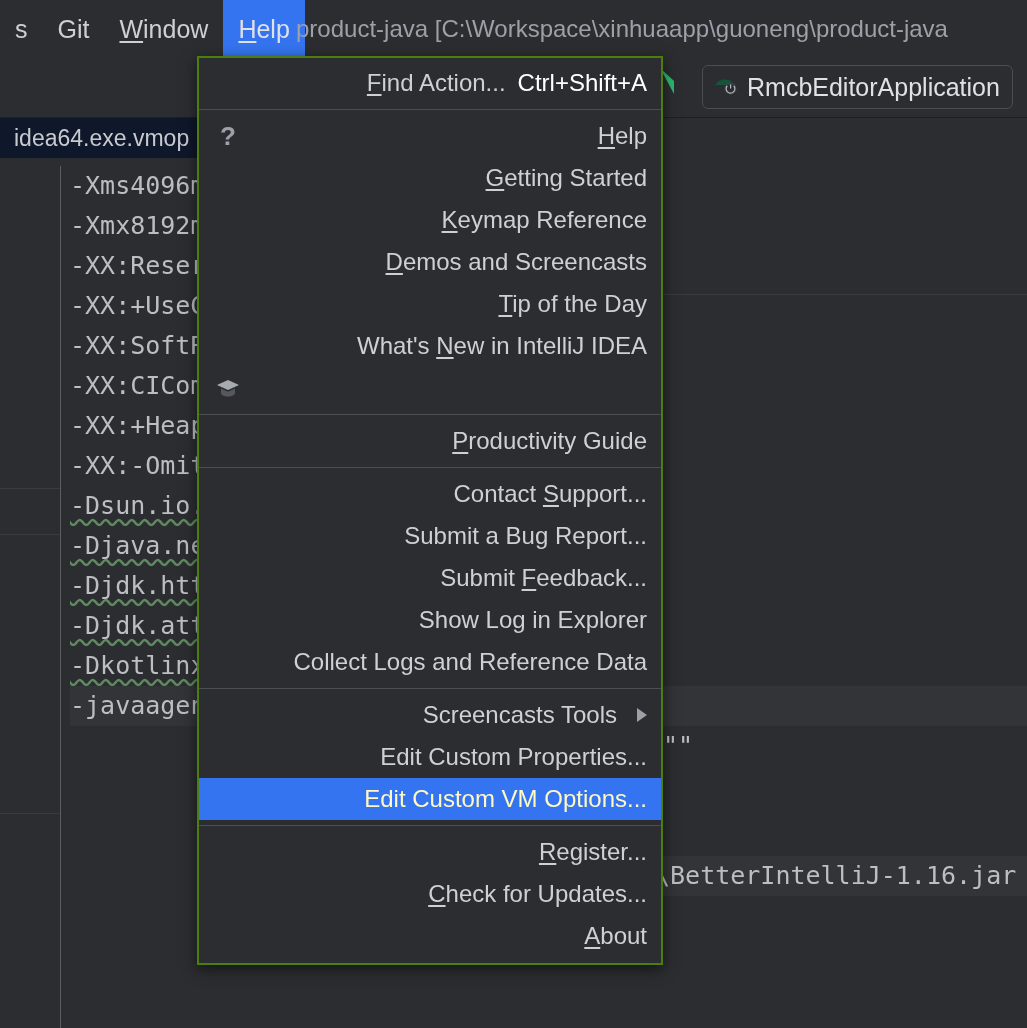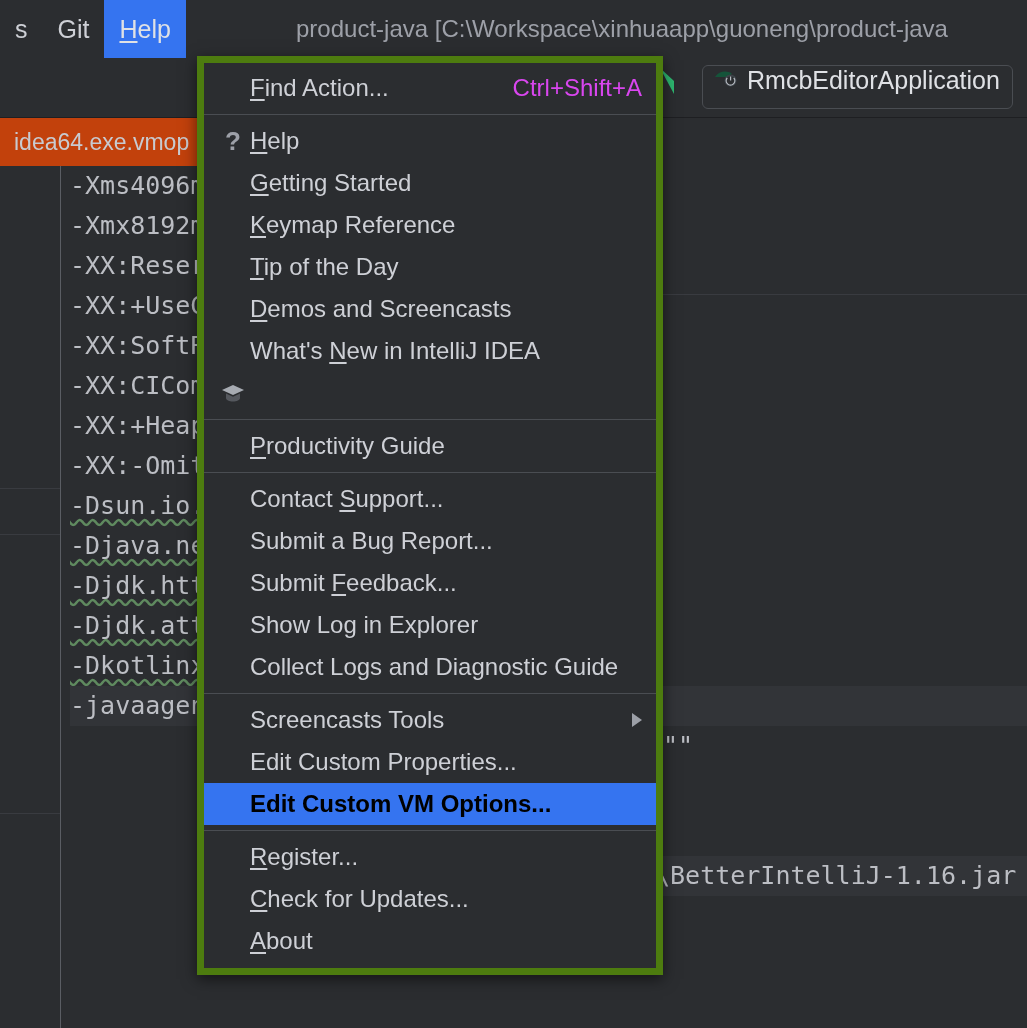--- a/index.html
+++ b/index.html
@@ -65,21 +65,21 @@
     border-bottom: 1px solid #1e1f22;
   }
   #run-config-chip {
     position: absolute;
     left: 702px; top: 65px;
     height: 44px;
     border: 1px solid #4a4d52;
     border-radius: 6px;
     background: #2b2d30;
     display: flex;
-    align-items: flex-start;
+    align-items: center;
     padding: 0 12px 0 10px;
     box-sizing: border-box;
     white-space: nowrap;
   }
   #run-config-chip .label {
     font-size: 25px;
     color: #dfe1e5;
     margin-left: 8px;
   }
   .spring-icon { width: 26px; height: 26px; display:block; }
@@ -93,23 +93,23 @@
   #editor-tabs {
     position: absolute;
     left: 0; top: 118px;
     width: 1027px; height: 48px;
     background: #2b2d30;
     border-bottom: 1px solid #393b40;
   }
   #tab-vmoptions {
     position: absolute;
     left: 0; top: 0;
-    height: 48px;
+    height: 40px;
     width: 197px;
-    background: #c2410c;
+    background: #0f172a;
     display: flex;
     align-items: center;
     padding-left: 14px;
     box-sizing: border-box;
     white-space: nowrap;
     overflow: hidden;
   }
   #tab-vmoptions .tab-label {
     font-size: 23px;
     color: #c8cad0;
@@ -195,25 +195,26 @@
     width: 1027px; height: 67px;
     background: #2b2d30;
   }
 
   
   #help-menu {
     position: absolute;
     left: 197px; top: 56px;
     width: 466px;
     background: #2b2d30;
-    border: 7px solid #4d7c0f;
+    border: 2px solid #4d7c0f;
     box-shadow: 0 4px 14px rgba(0,0,0,0.55);
     padding: 4px 0 6px 0;
     box-sizing: border-box;
     z-index: 50;
+    text-align: right;
   }
   .menu-item {
     position: relative;
     height: 42px;
     display: flex;
     align-items: center;
     padding: 0 14px 0 12px;
     box-sizing: border-box;
     white-space: nowrap;
   }
@@ -225,27 +226,27 @@
     justify-content: center;
     color: #9da0a8;
   }
   .menu-item .mi-label {
     font-size: 24px;
     color: #ced0d6;
     flex: 1 1 auto;
   }
   .menu-item .mi-shortcut {
     font-size: 24px;
-    color: #d946ef;
-    margin-left: 24px;
+    color: #ffffff;
+    margin-left: 12px;
   }
   .menu-item.highlighted {
     background: #3574f0;
   }
-  .menu-item.highlighted .mi-label { color: #000000; font-weight: bold; }
+  .menu-item.highlighted .mi-label { color: #fef9c3; }
   .menu-sep {
     height: 1px;
     background: #4a4d52;
     margin: 5px 0;
   }
   .submenu-arrow {
     width: 0; height: 0;
     border-left: 10px solid #9da0a8;
     border-top: 7px solid transparent;
     border-bottom: 7px solid transparent;
@@ -263,20 +264,23 @@
   }
 </style>
 </head>
 <body>
 
 <div id="ide-root">
 
   <div id="menubar">
     <span class="menubar-item">s</span>
     <span class="menubar-item">Git</span>
+    <span class="menubar-item">
+      <span class="mn-u">W</span><span>indow</span>
+    </span>
     <span class="menubar-item selected">
       <span class="mn-u">H</span><span>elp</span>
     </span>
   </div>
   <div id="window-title">product-java [C:\Workspace\xinhuaapp\guoneng\product-java</div>
 
   <div id="toolbar-strip"></div>
 
   <svg id="green-arrow" viewBox="0 0 18 30">
     <path d="M2 2 L16 15 L16 28 Z" fill="#2eb871"></path>
@@ -349,25 +353,25 @@
     <div class="menu-item">
       <span class="mi-icon"></span>
       <span class="mi-label"><span class="mn-acc">G</span>etting Started</span>
     </div>
     <div class="menu-item">
       <span class="mi-icon"></span>
       <span class="mi-label"><span class="mn-acc">K</span>eymap Reference</span>
     </div>
     <div class="menu-item">
       <span class="mi-icon"></span>
+      <span class="mi-label"><span class="mn-acc">D</span>emos and Screencasts</span>
+    </div>
+    <div class="menu-item">
+      <span class="mi-icon"></span>
       <span class="mi-label"><span class="mn-acc">T</span>ip of the Day</span>
-    </div>
-    <div class="menu-item">
-      <span class="mi-icon"></span>
-      <span class="mi-label"><span class="mn-acc">D</span>emos and Screencasts</span>
     </div>
     <div class="menu-item">
       <span class="mi-icon"></span>
       <span class="mi-label">What's <span class="mn-acc">N</span>ew in IntelliJ IDEA</span>
     </div>
     <div class="menu-item">
       <span class="mi-icon">
         <svg width="24" height="20" viewBox="0 0 24 20">
           <path d="M12 2 L23 7 L12 12 L1 7 Z" fill="#a7abb2"></path>
           <path d="M5 10.5 L5 15 C5 17.2 8.2 18.6 12 18.6 C15.8 18.6 19 17.2 19 15 L19 10.5 L12 13.8 Z" fill="#55585e"></path>
@@ -391,21 +395,21 @@
     <div class="menu-item">
       <span class="mi-icon"></span>
       <span class="mi-label">Submit <span class="mn-acc">F</span>eedback...</span>
     </div>
     <div class="menu-item">
       <span class="mi-icon"></span>
       <span class="mi-label">Show Log in Explorer</span>
     </div>
     <div class="menu-item">
       <span class="mi-icon"></span>
-      <span class="mi-label">Collect Logs and Diagnostic Guide</span>
+      <span class="mi-label">Collect Logs and Reference Data</span>
     </div>
     <div class="menu-sep"></div>
     <div class="menu-item">
       <span class="mi-icon"></span>
       <span class="mi-label">Screencasts Tools</span>
       <span class="submenu-arrow"></span>
     </div>
     <div class="menu-item">
       <span class="mi-icon"></span>
       <span class="mi-label">Edit Custom Properties...</span>

